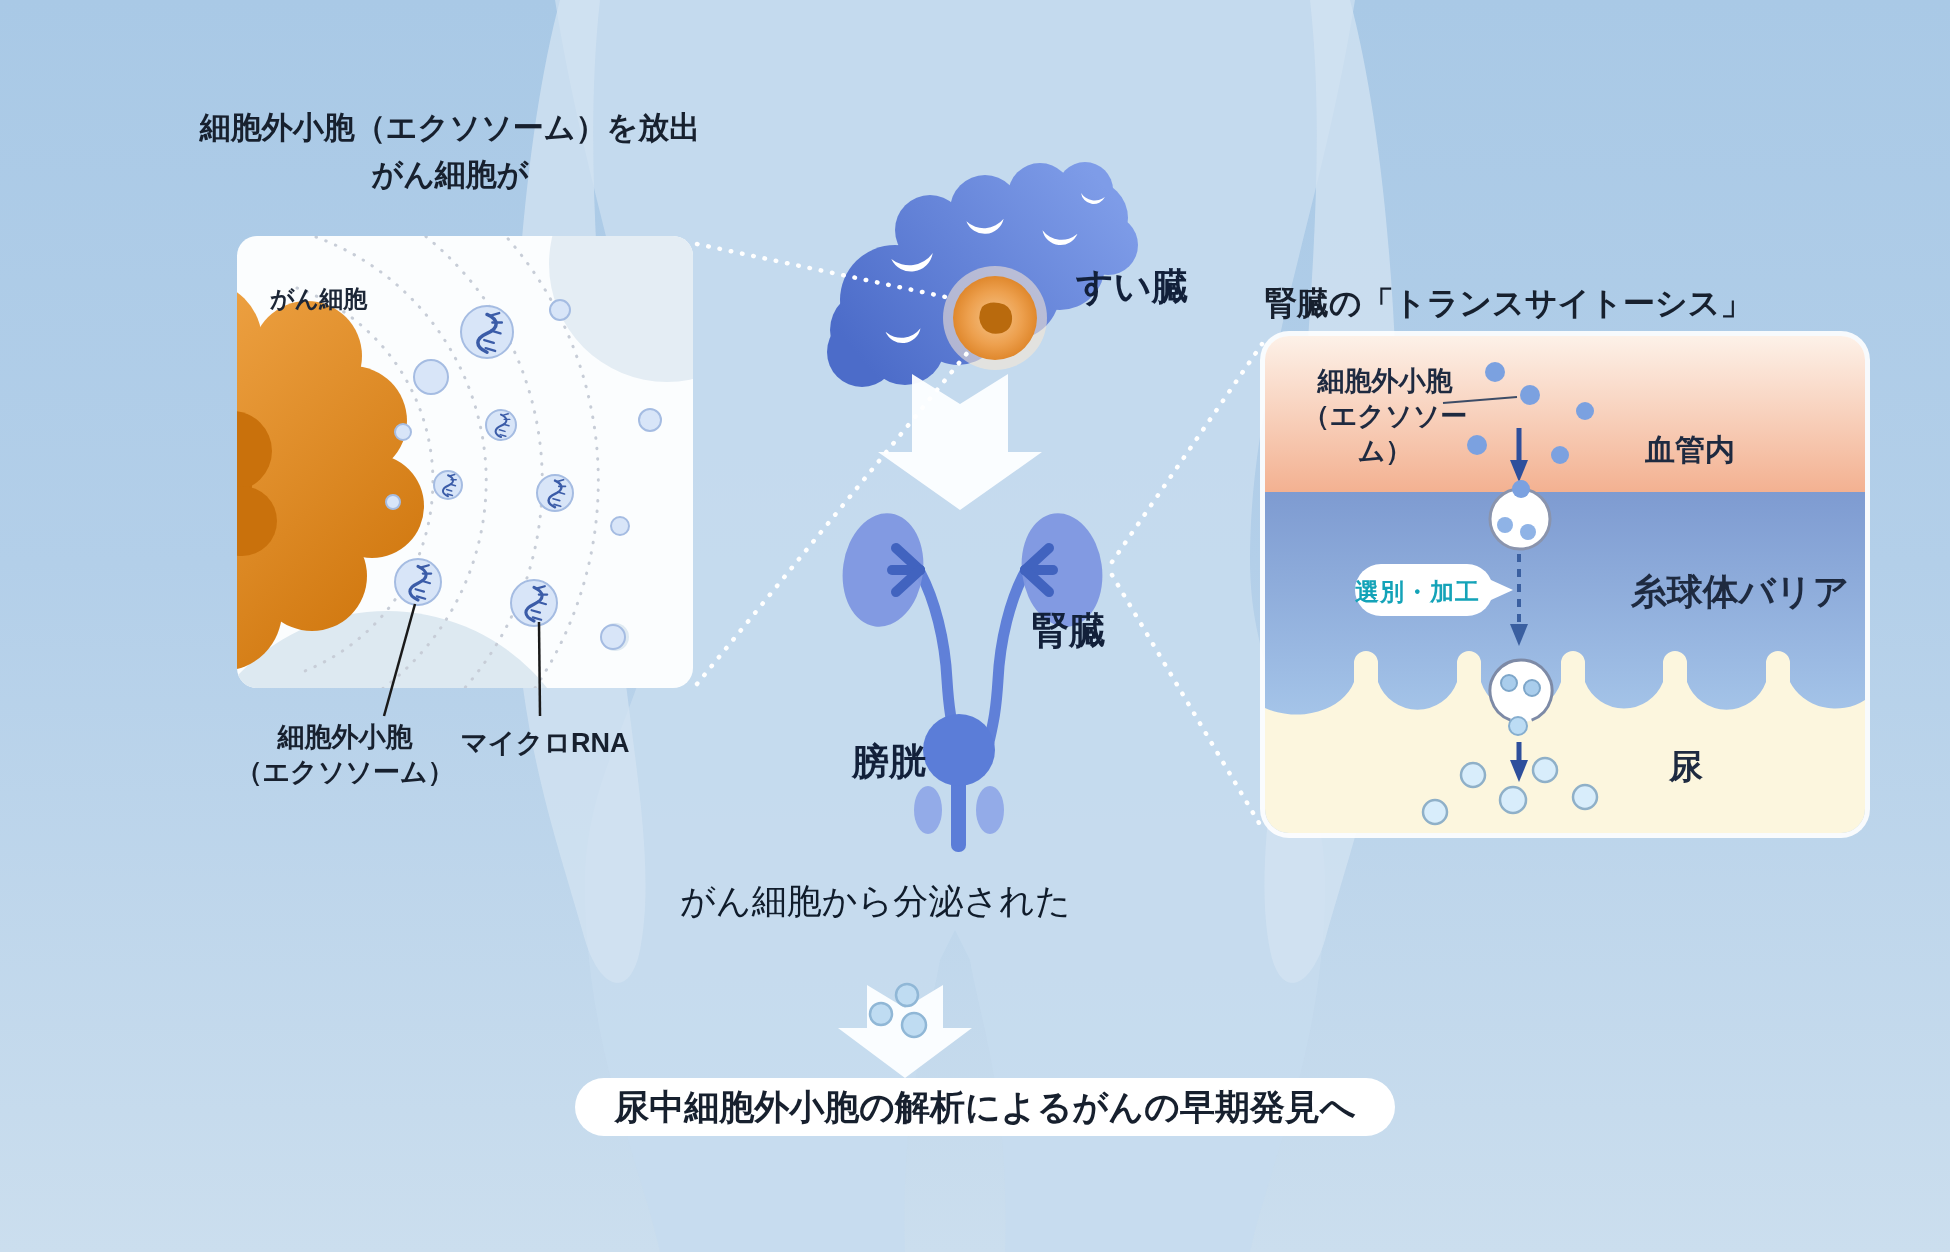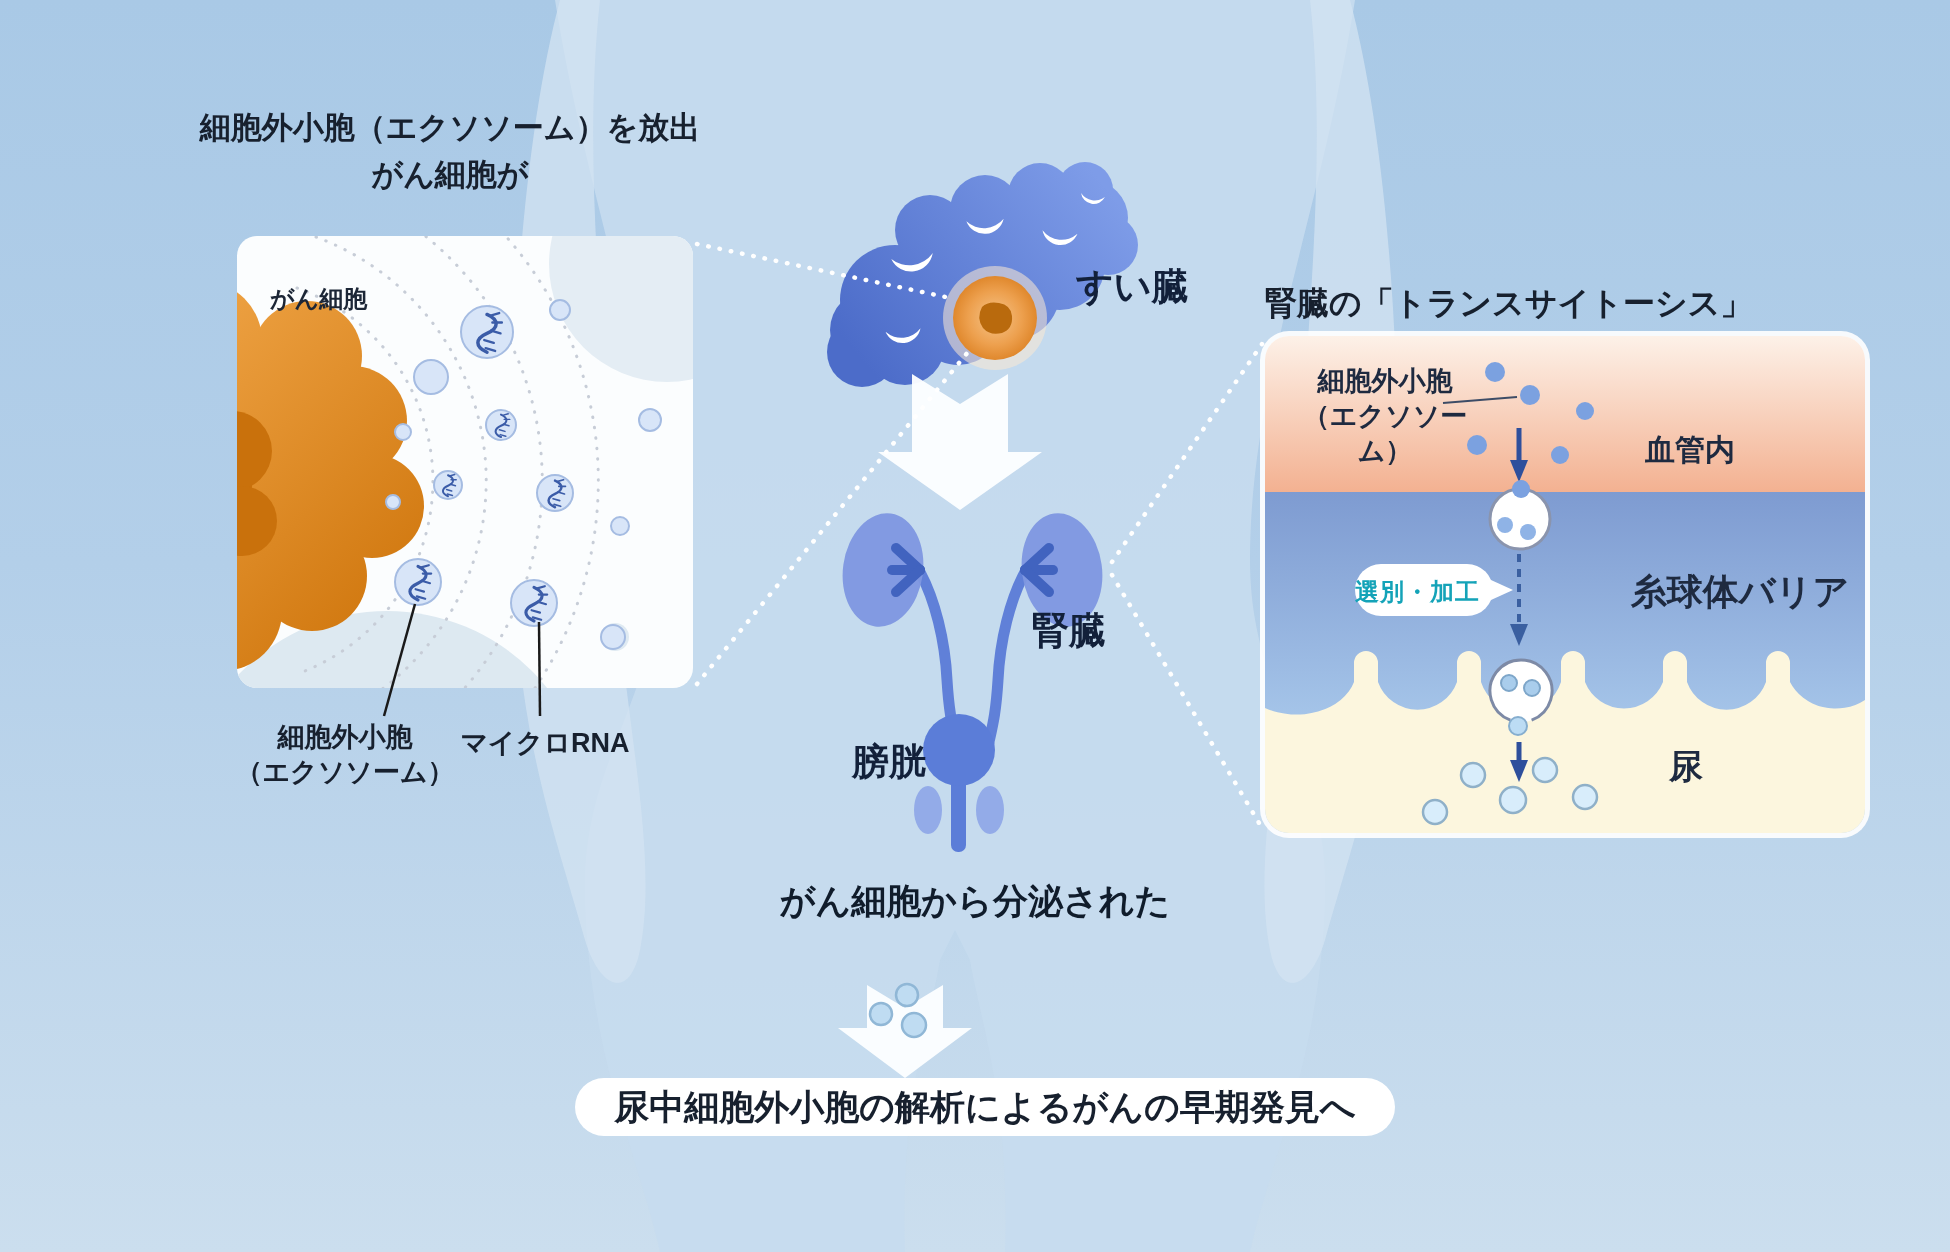--- a/index.html
+++ b/index.html
@@ -8,21 +8,21 @@
     background:linear-gradient(180deg,#a9c9e6 0%,#b3cfe9 45%,#cbdeee 100%);
     font-family:"Liberation Sans","DejaVu Sans",sans-serif;
     color:#1a2433;
   }
   .abs{position:absolute;}
   svg{display:block;}
   .fig-title{font-weight:bold;font-size:31px;line-height:47px;text-align:center;color:#17202e;}
   .panel-title{font-weight:bold;font-size:32px;color:#17202e;}
   .organ-label{font-weight:700;font-size:37px;color:#12203a;}
   .small-label{font-weight:600;font-size:27px;line-height:35px;text-align:center;color:#17202e;}
-  .caption{font-weight:700;font-size:35px;line-height:49px;text-align:center;color:#101c2b;}
+  .caption{font-weight:400;font-size:35px;line-height:49px;text-align:left;color:#101c2b;}
   #left-box{
     left:237px;top:236px;width:456px;height:452px;border-radius:20px;
     background:#fbfdfe;overflow:hidden;
   }
   #right-box{
     left:1265px;top:336px;width:600px;height:497px;border-radius:24px;
     overflow:hidden;background:#fff;box-shadow:0 0 0 5px rgba(255,255,255,.9);
   }
   #banner{
     left:575px;top:1078px;width:820px;height:58px;border-radius:36px;background:#ffffff;

